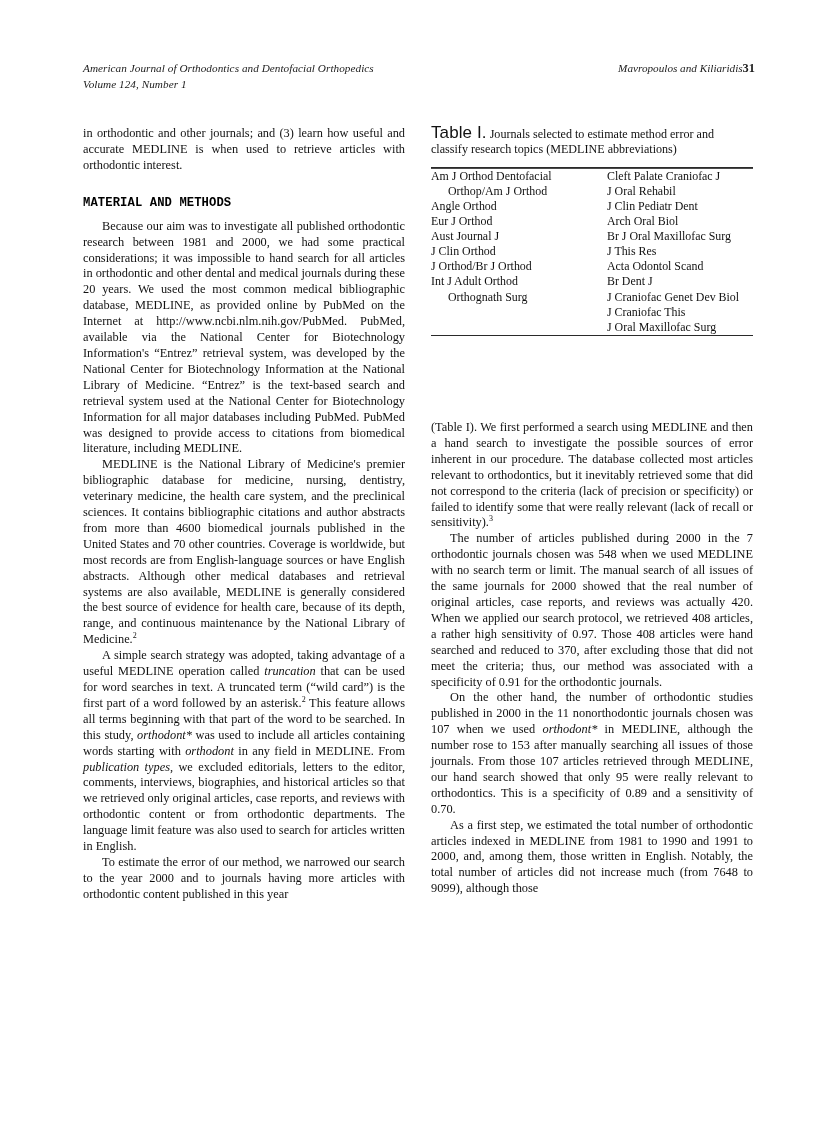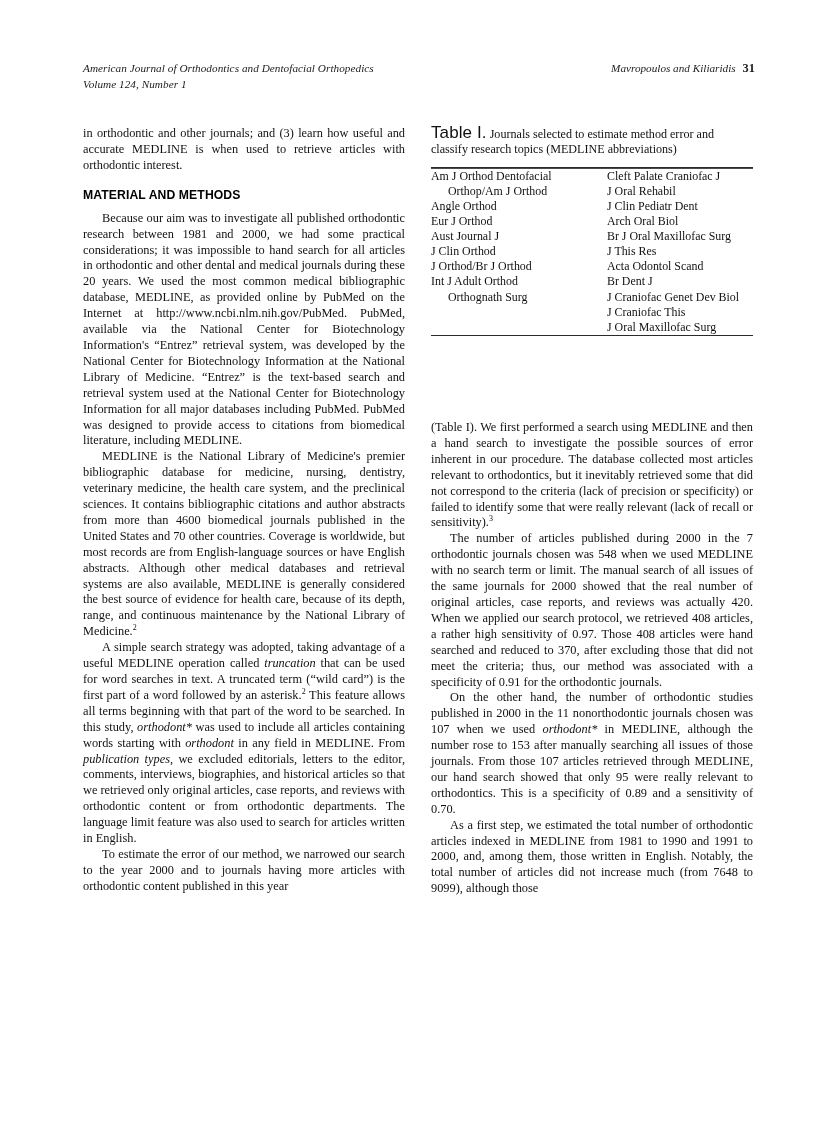--- a/index.html
+++ b/index.html
@@ -51,21 +51,20 @@
     white-space: nowrap;
     font-style: italic;
     font-size: 11.2px;
     line-height: 16px;
     color: #1b1b1b;
   }
   .runhead-right .pageno {
     font-style: normal;
     font-weight: bold;
     font-size: 12.4px;
-    margin-left: 7px;
     letter-spacing: 0;
   }
 
   
   .col {
     position: absolute;
     top: 126px;
     width: 322px;
     font-size: 12.35px;
     line-height: 15.9px;
@@ -76,22 +75,22 @@
   .col-right { left: 431px; top: 126px; }
 
   p.para {
     margin: 0;
     text-indent: 19px;
     hyphens: manual;
   }
   p.para.noindent { text-indent: 0; }
 
   h2.sec {
-    margin: 14px 0 8px 0;
-    font-family: Liberation Sans, sans-serif;
+    margin: 22px 0 8px 0;
+    font-family: Liberation Mono, monospace;
     font-size: 12.2px;
     font-weight: bold;
     letter-spacing: 0.1px;
     line-height: 15px;
     text-align: left;
     color: #000000;
   }
   h2.sec.tight-top { margin-top: 15px; }
 
   i { font-style: italic; }

